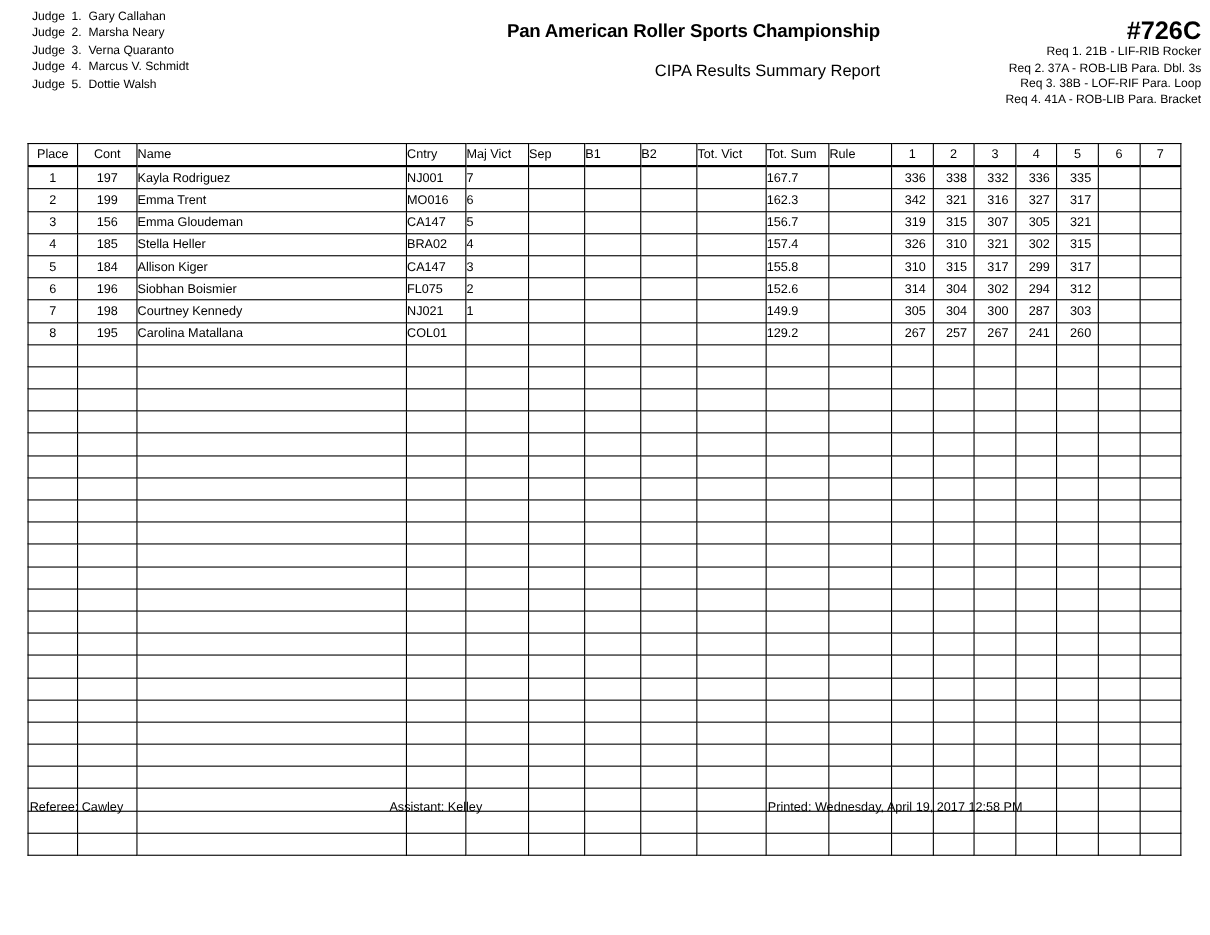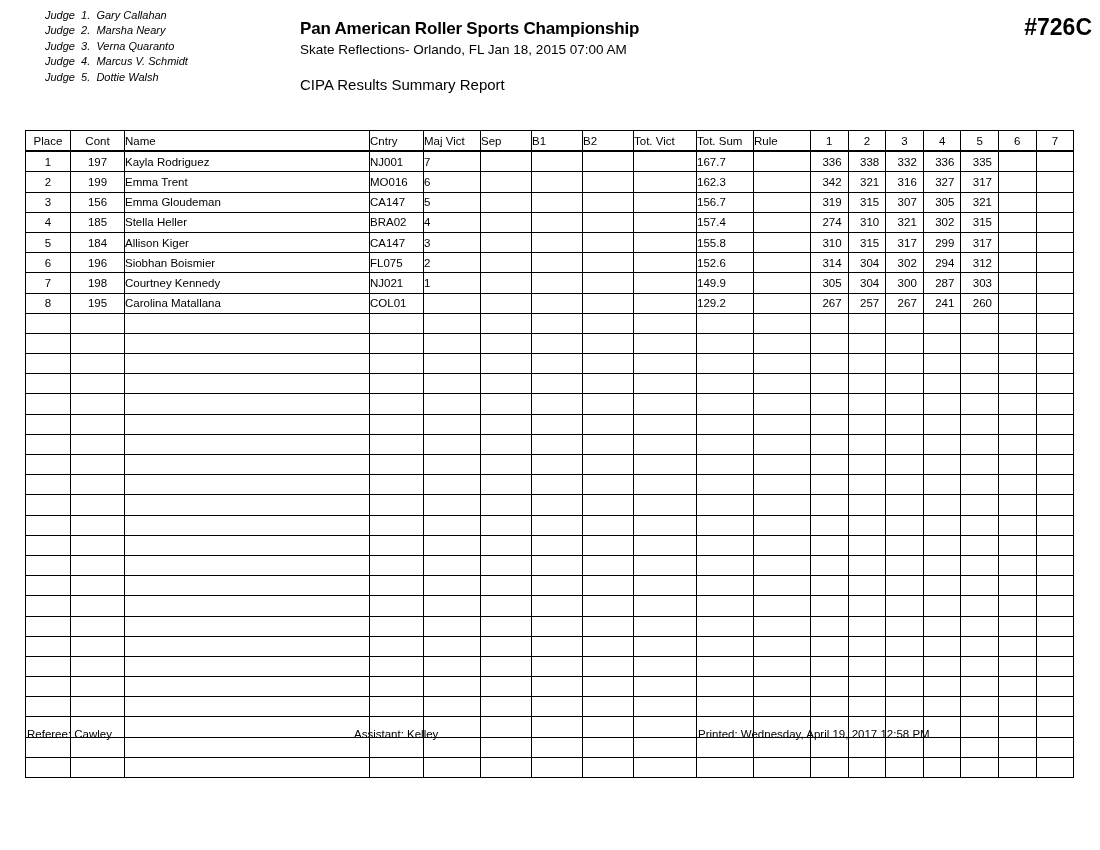--- a/index.html
+++ b/index.html
@@ -16,35 +16,34 @@
     overflow: hidden;
   }
 
   
   .header {
     position: relative;
     height: 118px;
   }
   .judges {
     position: absolute;
-    left: 45px;
+    left: 29px;
     top: 8px;
     font-size: 11px;
     line-height: 15.4px;
     white-space: nowrap;
-    font-style: italic;
   }
   .judge-line { display: block; }
 
   .title-block {
     position: absolute;
     left: 300px;
     top: 18px;
     width: 500px;
-    text-align: left;
+    text-align: right;
   }
   .event-title {
     font-size: 17px;
     font-weight: bold;
     line-height: 21px;
     letter-spacing: -0.2px;
   }
   .event-sub {
     font-size: 13.5px;
     line-height: 19px;
@@ -150,26 +149,31 @@
   <div class="judges">
       <span class="judge-line"><span>Judge</span>&nbsp;&nbsp;<span>1.</span>&nbsp;&nbsp;<span>Gary Callahan</span></span>
       <span class="judge-line"><span>Judge</span>&nbsp;&nbsp;<span>2.</span>&nbsp;&nbsp;<span>Marsha Neary</span></span>
       <span class="judge-line"><span>Judge</span>&nbsp;&nbsp;<span>3.</span>&nbsp;&nbsp;<span>Verna Quaranto</span></span>
       <span class="judge-line"><span>Judge</span>&nbsp;&nbsp;<span>4.</span>&nbsp;&nbsp;<span>Marcus V. Schmidt</span></span>
       <span class="judge-line"><span>Judge</span>&nbsp;&nbsp;<span>5.</span>&nbsp;&nbsp;<span>Dottie Walsh</span></span>
     </div>
 
   <div class="title-block">
     <div class="event-title">Pan American Roller Sports Championship</div>
-    <div class="event-sub">Skate Reflections- Orlando, FL  Jan 18, 2015  07:00 AM</div>
     <div class="report-title">CIPA Results Summary Report</div>
   </div>
 
   <div class="reqs">
     <div class="event-num">#726C</div>
+    <div id="req-list">
+        <span class="req-line">Req  1.  21B - LIF-RIB Rocker</span>
+        <span class="req-line">Req  2.  37A - ROB-LIB Para. Dbl. 3s</span>
+        <span class="req-line">Req  3.  38B - LOF-RIF Para. Loop</span>
+        <span class="req-line">Req  4.  41A - ROB-LIB Para. Bracket</span>
+      </div>
   </div>
 
 </div>
 
 <div class="sheet">
   <table class="results">
     <colgroup>
       <col class="place">
         <col class="cont">
         <col class="name">
@@ -277,21 +281,21 @@
           <td class="c">185</td>
           <td>Stella Heller</td>
           <td>BRA02</td>
           <td>4</td>
           <td></td>
           <td></td>
           <td></td>
           <td></td>
           <td>157.4</td>
           <td></td>
-          <td class="r">274</td>
+          <td class="r">326</td>
           <td class="r">310</td>
           <td class="r">321</td>
           <td class="r">302</td>
           <td class="r">315</td>
           <td class="r"></td>
           <td class="r"></td>
         </tr>
         <tr>
           <td class="c">5</td>
           <td class="c">184</td>

